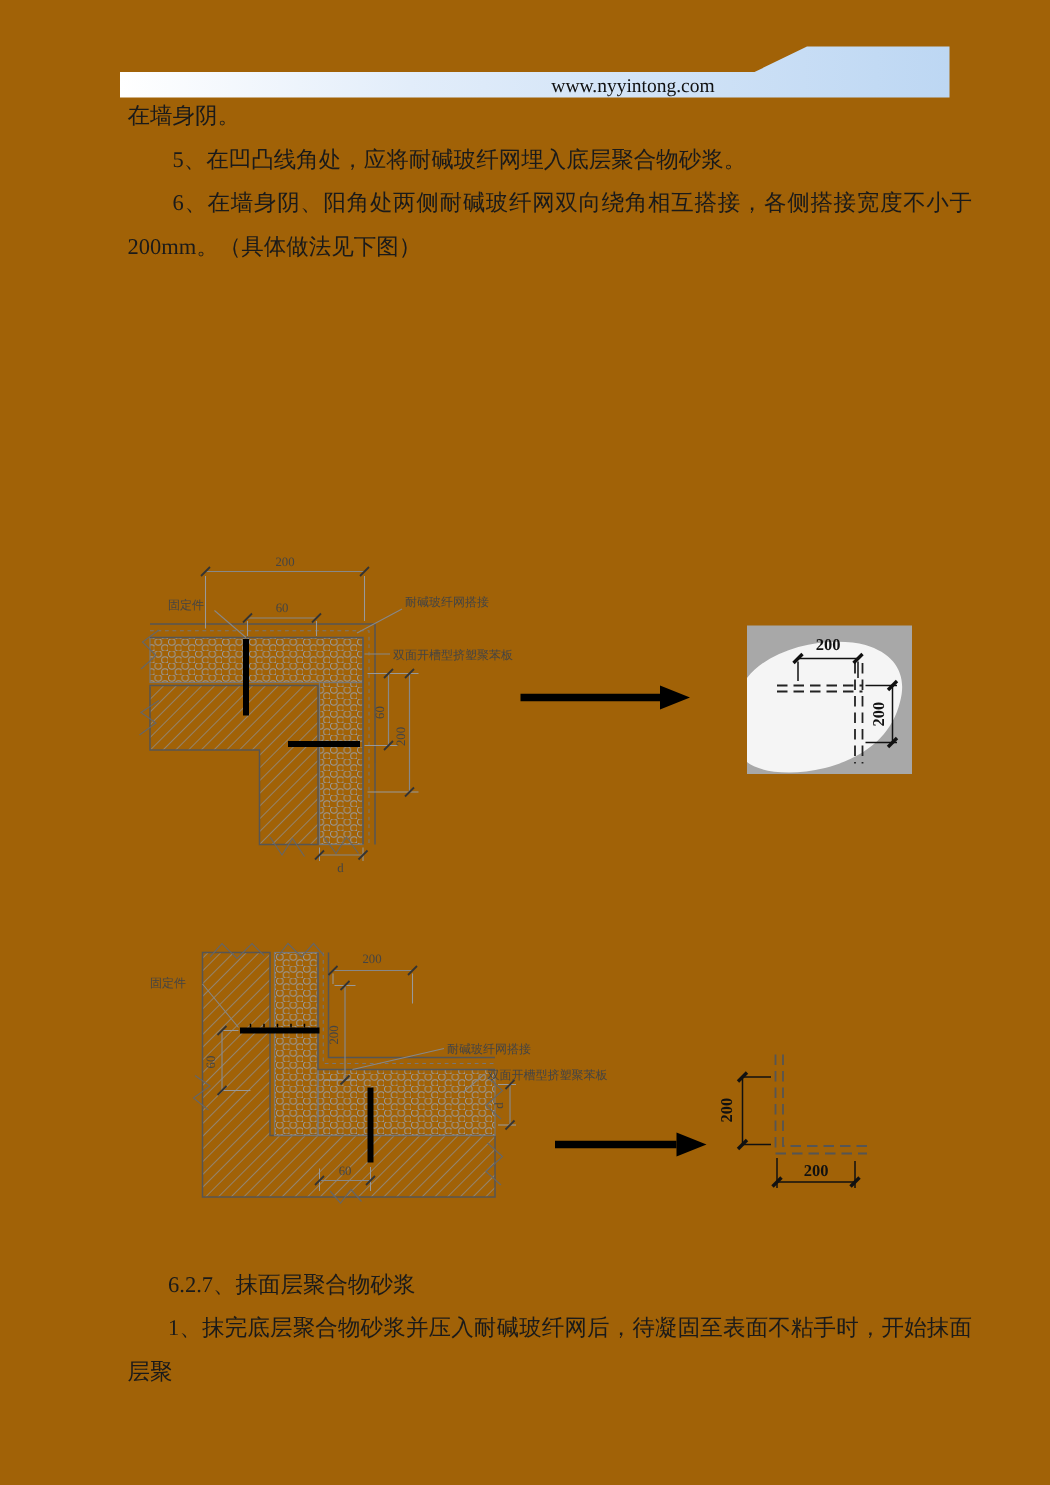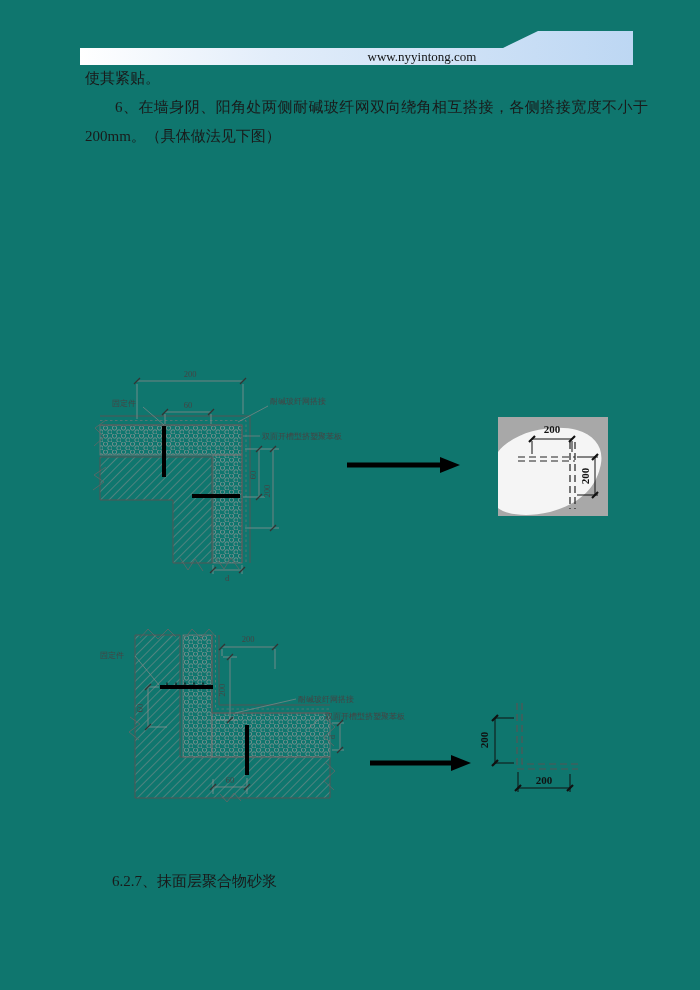--- a/index.html
+++ b/index.html
@@ -1,31 +1,31 @@
 <!DOCTYPE html>
 <html><head>
 <meta charset="utf-8">
 <style>
   html,body{margin:0;padding:0;background:#888;}
   #page{
-    position:relative;width:700px;height:990px;background:#0f766e;
+    position:relative;width:700px;height:990px;background:#a16207;
     margin:0 auto;overflow:hidden;
     font-family:"Liberation Serif","DejaVu Serif",serif;
     color:#1a1a1a;
   }
   #banner-svg{position:absolute;top:0;left:0;}
   .content{
     position:absolute;left:85px;top:64px;width:563px;
     font-size:15px;line-height:29px;text-align:justify;
   }
   .content p{margin:0;padding:0;}
   .content p.indent{text-indent:30px;}
   .bottom-content{
     position:absolute;left:85px;top:843px;width:563px;
-    font-size:15px;line-height:29px;text-align:justify;margin-top:24px;
+    font-size:15px;line-height:29px;text-align:justify;
   }
   .bottom-content p{margin:0;padding:0;text-indent:27px;}
   .diagram-svg{position:absolute;}
   #diagram1{left:85px;top:362px;}
   #diagram2{left:85px;top:612px;}
   svg text{font-family:"Liberation Serif","DejaVu Serif",serif;}
   .lbl{font-size:8px;fill:#444;}
   .dim{font-size:8.5px;fill:#444;}
   .bigdim{font-size:11px;font-weight:bold;fill:#111;}
   .thin{stroke:#999;stroke-width:0.7;fill:none;}
@@ -48,21 +48,22 @@
         <stop offset="0" stop-color="#ffffff"></stop>
         <stop offset="0.35" stop-color="#e2edfa"></stop>
         <stop offset="1" stop-color="#bdd7f3"></stop>
       </linearGradient>
     </defs>
     <path d="M80,65 L80,48 L503,48 L538,31 L633,31 L633,65 Z" fill="url(#bannerGrad)"></path>
     <text x="422" y="61" text-anchor="middle" font-size="13" fill="#111">www.nyyintong.com</text>
   </svg>
 
   <div class="content">
-    <p>使其紧贴。</p>
+    <p>在墙身阴。</p>
+    <p class="indent">5、在凹凸线角处，应将耐碱玻纤网埋入底层聚合物砂浆。</p>
     <p class="indent">6、在墙身阴、阳角处两侧耐碱玻纤网双向绕角相互搭接，各侧搭接宽度不小于 200mm。（具体做法见下图）</p>
   </div>
 
   <svg id="diagram1" class="diagram-svg" width="560" height="240" viewBox="0 0 560 240">
     <defs>
       <pattern id="hatch1" width="6" height="6" patternUnits="userSpaceOnUse" patternTransform="rotate(45)">
         <line x1="0" y1="0" x2="0" y2="6" stroke="#8f8f8f" stroke-width="1"></line>
       </pattern>
       <pattern id="foam1" width="9" height="8" patternUnits="userSpaceOnUse">
         <circle cx="2.5" cy="2" r="2.2" fill="none" stroke="#9a9a9a" stroke-width="0.7"></circle>
@@ -261,15 +262,16 @@
       <line x1="485" y1="162" x2="485" y2="180" stroke="#111" stroke-width="1"></line>
       <line x1="433" y1="176" x2="485" y2="176" stroke="#111" stroke-width="1"></line>
       <line class="btick" x1="430" y1="179" x2="436" y2="173"></line>
       <line class="btick" x1="482" y1="179" x2="488" y2="173"></line>
       <text class="bigdim" x="459" y="172" text-anchor="middle">200</text>
     </g>
   </svg>
 
   <div class="bottom-content">
     <p>6.2.7、抹面层聚合物砂浆</p>
+    <p>1、抹完底层聚合物砂浆并压入耐碱玻纤网后，待凝固至表面不粘手时，开始抹面层聚</p>
   </div>
 
 </div>
 
 </body></html>

